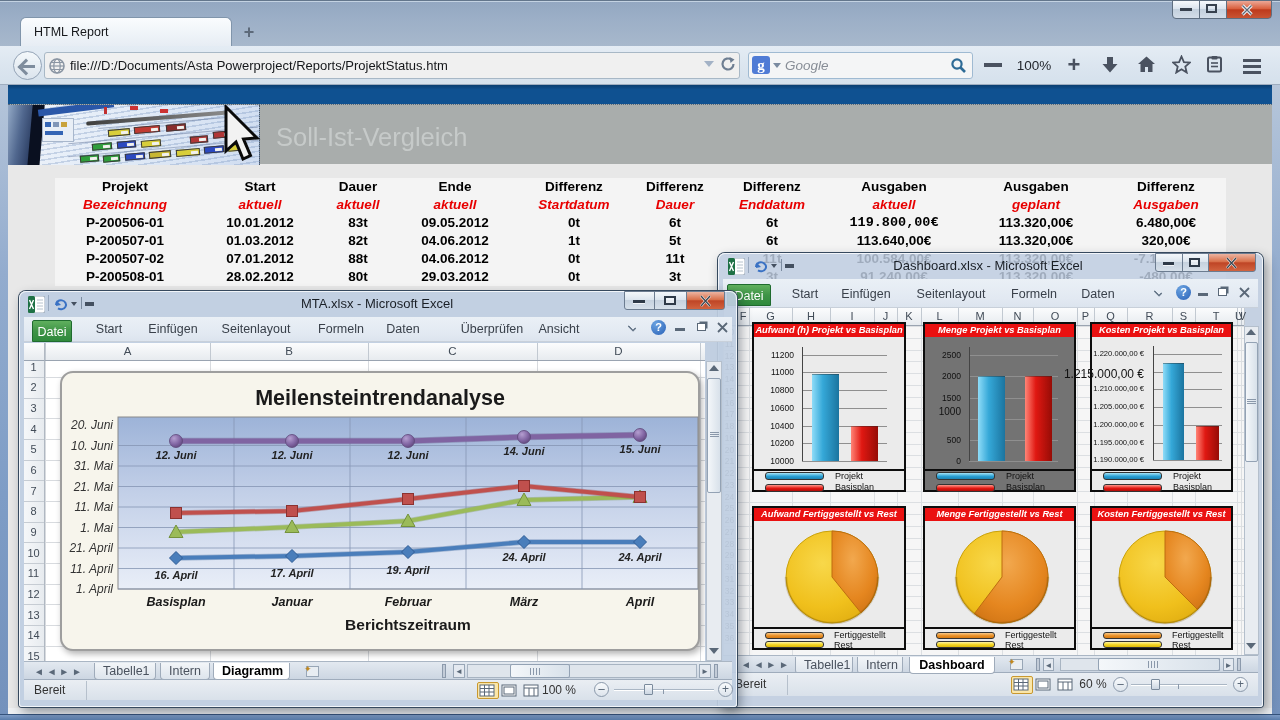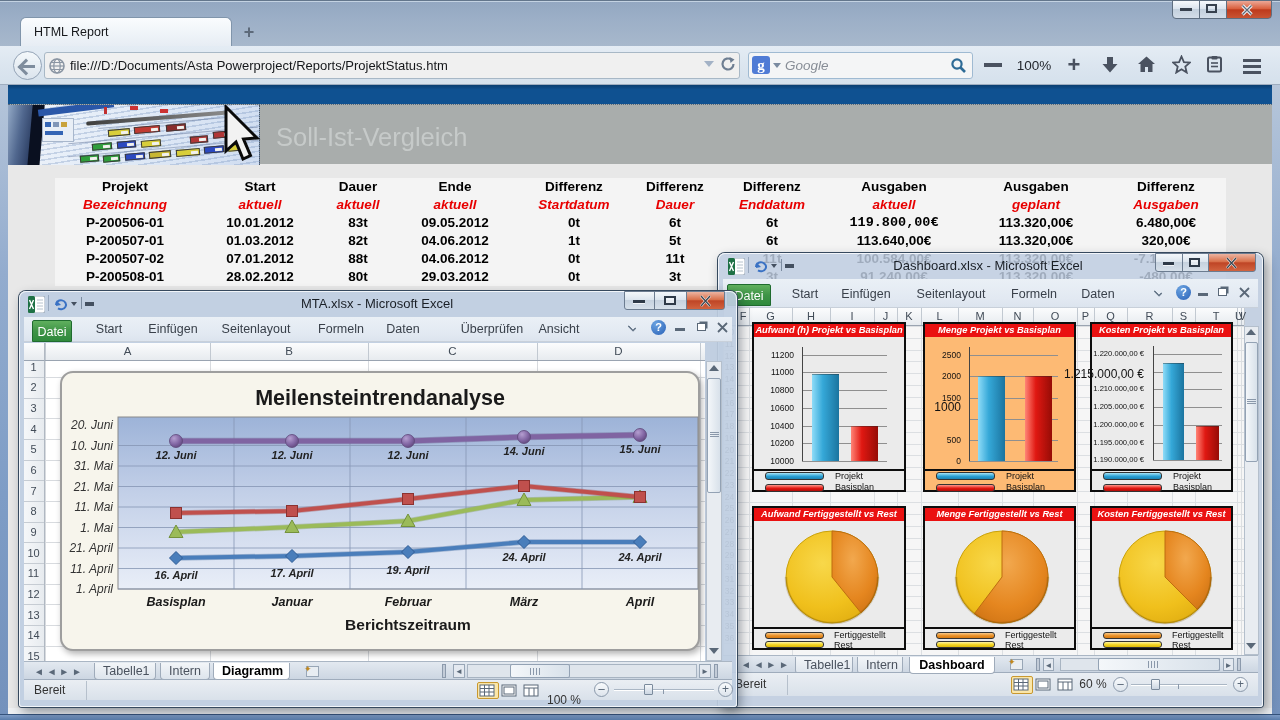--- a/index.html
+++ b/index.html
@@ -449,29 +449,29 @@
       <div class="abs" style="left:48px;top:136.9px;width:85px;height:1px;background:#8f8f8f;"></div>
       <div class="abs" style="left:48px;top:22.7px;width:1px;height:114.2px;background:#444;"></div>
       <div class="abs" style="left:58px;top:49.7px;width:27px;height:87.2px;background:linear-gradient(90deg,#8fdcf8 0%,#35a8d8 40%,#1b749f 100%);border-top:1px solid rgba(40,40,40,0.4);"></div>
       <div class="abs" style="left:97px;top:102.0px;width:27px;height:34.9px;background:linear-gradient(90deg,#ff8577 0%,#e01812 40%,#960c06 100%);border-top:1px solid rgba(40,40,40,0.4);"></div>
       <div class="abs" style="left:0;top:145px;width:100%;height:2px;background:#0d0d0d;"></div>
       <div class="abs" style="left:11px;top:148px;width:59px;height:8px;border:1px solid #333;border-radius:3px;background:linear-gradient(180deg,#a5e4f8 0%,#2aa0d4 55%,#1b83b4 100%);"></div>
       <div class="abs" style="left:11px;top:160px;width:59px;height:8px;border:1px solid #333;border-radius:3px;background:linear-gradient(180deg,#ff9a8d 0%,#e31812 55%,#b00d08 100%);"></div>
       <div class="abs" style="left:81px;top:147px;font-size:9px;color:#111;">Projekt</div>
       <div class="abs" style="left:81px;top:157.5px;font-size:9px;color:#111;">Basisplan</div>
     </div>
-<div class="abs" style="left:205px;top:69px;width:153px;height:170px;background:#fdba74;border:2px solid #0d0d0d;">
+<div class="abs" style="left:205px;top:69px;width:153px;height:170px;background:#737373;border:2px solid #0d0d0d;">
       <div class="abs" style="left:0;top:0;width:100%;height:13px;background:#ea1111;color:#fff;font-size:9.3px;font-weight:bold;font-style:italic;text-align:center;line-height:13px;white-space:nowrap;overflow:hidden;">Menge Projekt vs Basisplan</div>
       <div class="abs" style="right:113px;top:26.0px;font-size:8.5px;color:#111;white-space:nowrap;">2500</div>
       <div class="abs" style="left:44px;top:31.0px;width:89px;height:1px;background:#8f8f8f;"></div>
       <div class="abs" style="right:113px;top:47.3px;font-size:8.5px;color:#111;white-space:nowrap;">2000</div>
       <div class="abs" style="left:44px;top:52.3px;width:89px;height:1px;background:#8f8f8f;"></div>
       <div class="abs" style="right:113px;top:68.5px;font-size:8.5px;color:#111;white-space:nowrap;">1500</div>
       <div class="abs" style="left:44px;top:73.5px;width:89px;height:1px;background:#8f8f8f;"></div>
-      <div class="abs" style="right:113px;top:76px;font-size:12px;color:#111;white-space:nowrap;">1000</div>
+      <div class="abs" style="right:113px;top:82px;font-size:10px;color:#111;white-space:nowrap;">1000</div>
       <div class="abs" style="left:44px;top:94.8px;width:89px;height:1px;background:#8f8f8f;"></div>
       <div class="abs" style="right:113px;top:111.0px;font-size:8.5px;color:#111;white-space:nowrap;">500</div>
       <div class="abs" style="left:44px;top:116.0px;width:89px;height:1px;background:#8f8f8f;"></div>
       <div class="abs" style="right:113px;top:132.3px;font-size:8.5px;color:#111;white-space:nowrap;">0</div>
       <div class="abs" style="left:44px;top:137.3px;width:89px;height:1px;background:#8f8f8f;"></div>
       <div class="abs" style="left:44px;top:23.0px;width:1px;height:114.3px;background:#444;"></div>
       <div class="abs" style="left:53px;top:52.2px;width:27px;height:85.1px;background:linear-gradient(90deg,#8fdcf8 0%,#35a8d8 40%,#1b749f 100%);border-top:1px solid rgba(40,40,40,0.4);"></div>
       <div class="abs" style="left:100px;top:52.2px;width:27px;height:85.1px;background:linear-gradient(90deg,#ff8577 0%,#e01812 40%,#960c06 100%);border-top:1px solid rgba(40,40,40,0.4);"></div>
       <div class="abs" style="left:0;top:145px;width:100%;height:2px;background:#0d0d0d;"></div>
       <div class="abs" style="left:11px;top:148px;width:59px;height:8px;border:1px solid #333;border-radius:3px;background:linear-gradient(180deg,#a5e4f8 0%,#2aa0d4 55%,#1b83b4 100%);"></div>
@@ -843,20 +843,20 @@
         <path d="M1 5.5 h14 M1 9 h14 M5.5 2 v11 M10 2 v11" stroke="#5a6878" stroke-width="1"></path>
       </svg>
 <svg class="abs" style="left:477px;top:3px;" width="16" height="15" viewBox="0 0 16 15">
         <rect x="1" y="2" width="14" height="11" fill="#fff" stroke="#5a6878"></rect>
         <rect x="3" y="4" width="10" height="7" fill="none" stroke="#5a6878"></rect>
       </svg>
 <svg class="abs" style="left:499px;top:3px;" width="16" height="15" viewBox="0 0 16 15">
         <rect x="1" y="2" width="14" height="11" fill="#fff" stroke="#5a6878"></rect>
         <path d="M1 5 h14 M6 5 v8 M11 5 v8" stroke="#5a6878" stroke-width="1"></path>
       </svg>
-<div class="abs" style="left:518px;top:13px;width:44px;text-align:center;">100 %</div>
+<div class="abs" style="left:518px;top:3px;width:44px;">100 %</div>
 <div class="abs" style="left:570px;top:2px;width:15px;height:15px;border-radius:50%;border:1px solid #8a98aa;background:linear-gradient(180deg,#f8fafc,#dde4ec);text-align:center;line-height:13px;font-size:13px;color:#5a6878;">−</div>
 <div class="abs" style="left:590px;top:9px;width:100px;height:2px;background:#aab6c4;border-bottom:1px solid #fff;"></div>
 <div class="abs" style="left:639px;top:9px;width:1px;height:5px;background:#8a98aa;"></div>
 <div class="abs" style="left:620px;top:4px;width:9px;height:11px;background:linear-gradient(180deg,#f4f7fa,#ccd6e2);border:1px solid #7a8a9c;border-radius:1px;"></div>
 <div class="abs" style="left:694px;top:2px;width:15px;height:15px;border-radius:50%;border:1px solid #8a98aa;background:linear-gradient(180deg,#f8fafc,#dde4ec);text-align:center;line-height:13px;font-size:12px;color:#5a6878;">+</div>
 </div>
 </div>
 
 </body></html>

